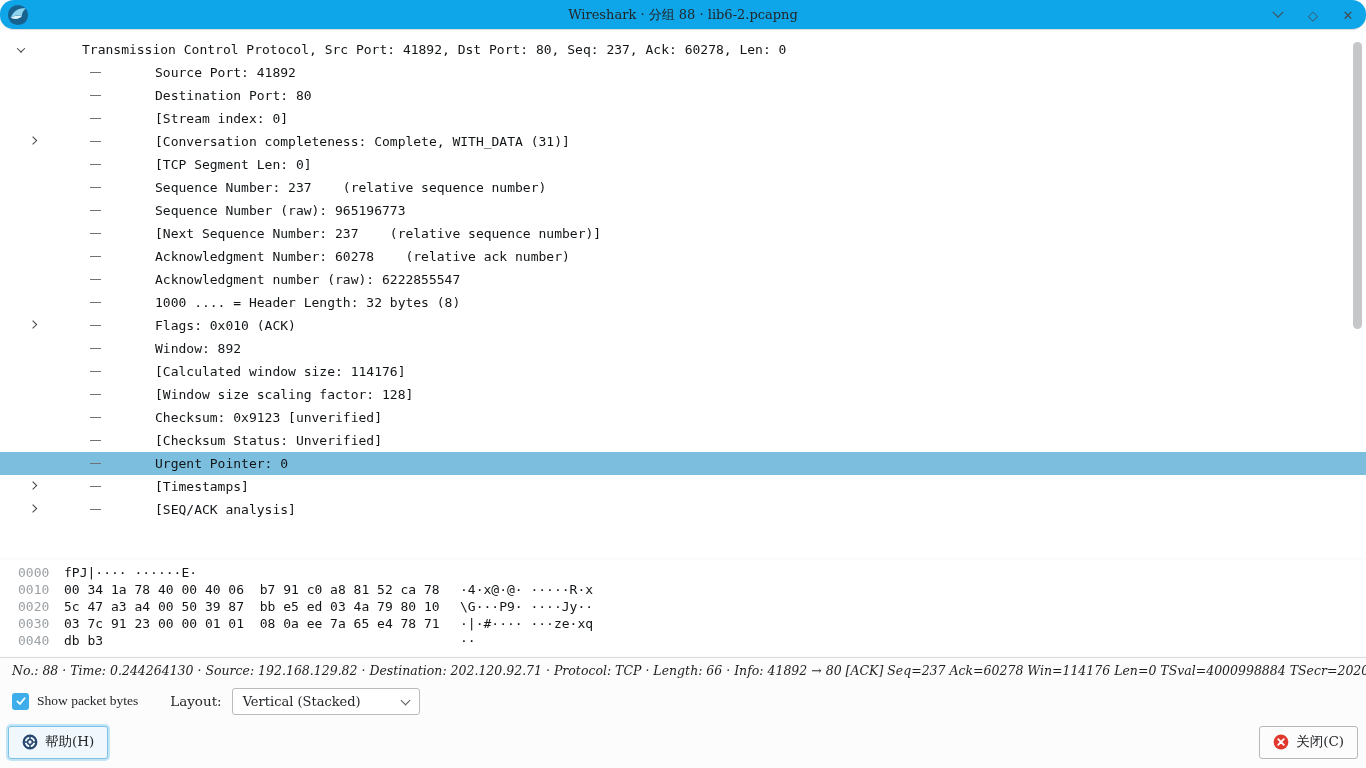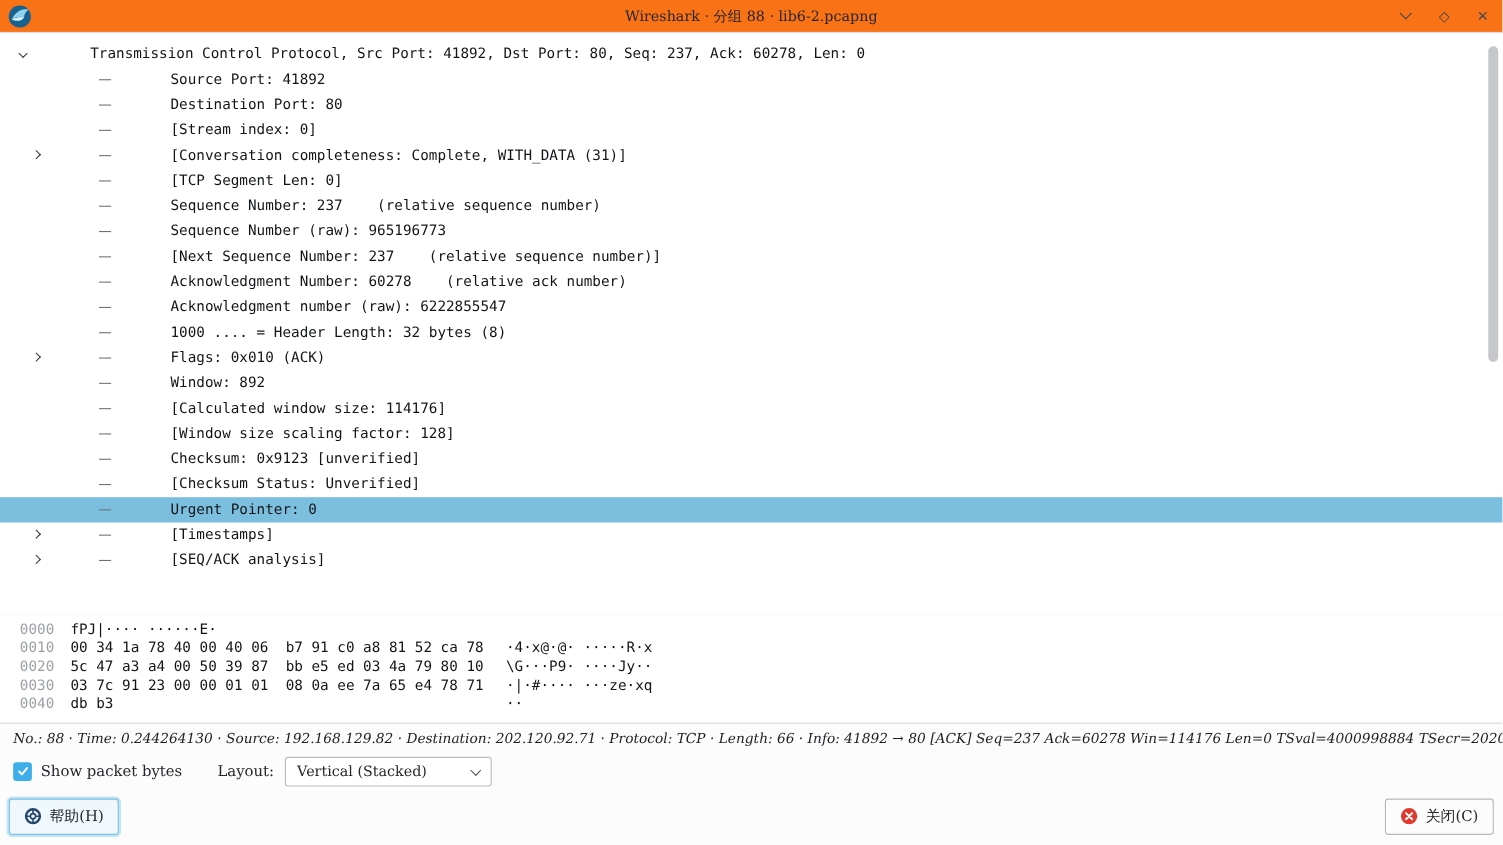--- a/index.html
+++ b/index.html
@@ -8,23 +8,23 @@
     position: relative;
     background: #fcfcfc;
     font-family: "DejaVu Serif", "Liberation Serif", serif;
     color: #232629;
     overflow: hidden;
   }
 
   
   .titlebar {
     position: absolute; top: 0; left: 0; right: 0; height: 30px;
-    background: #f97316;
+    background: #0ea5e9;
     border-bottom: 1px solid #dcdee0;
-    display: flex; align-items: center;
+    display: flex; align-items: center; border-radius: 14px;
   }
   .app-icon { position: absolute; left: 7px; top: 4px; width: 22px; height: 22px; }
   .title { flex: 1; text-align: center; font-size: 13px; color: #232629; }
   .win-controls {
     position: absolute; right: 10px; top: 0; height: 30px;
     display: flex; align-items: center; gap: 19px; color: #474b4e;
   }
   .winbtn { font-size: 13px; line-height: 1; display: flex; align-items: center; justify-content: center; width: 16px; height: 16px; }
   .chev { width: 8px; height: 8px; border-right: 1.4px solid #474b4e; border-bottom: 1.4px solid #474b4e; transform: rotate(45deg) translate(-2px,-2px); }
 
@@ -67,21 +67,21 @@
   .status-line {
     position: absolute; top: 663px; left: 12px; right: 12px;
     font-style: italic; font-size: 12.5px; color: #1c1e20; white-space: nowrap;
   }
 
   
   .controls-row {
     position: absolute; top: 687px; left: 12px; height: 28px;
     display: flex; align-items: center; font-size: 13.5px;
   }
-  .cb-wrap { display: flex; align-items: center; }
+  .cb-wrap { display: flex; align-items: center; font-family: Liberation Serif, serif; }
   .checkbox {
     width: 17px; height: 17px; border-radius: 3px; background: #3daee9;
     display: inline-flex; align-items: center; justify-content: center;
     margin-right: 8px; flex: none;
   }
   .layout-label { margin-left: 32px; }
   .combobox {
     margin-left: 10px; width: 188px; height: 27px; background: #ffffff;
     border: 1px solid #b9bbbd; border-radius: 3px;
     display: flex; align-items: center; padding: 0 24px 0 10px;

